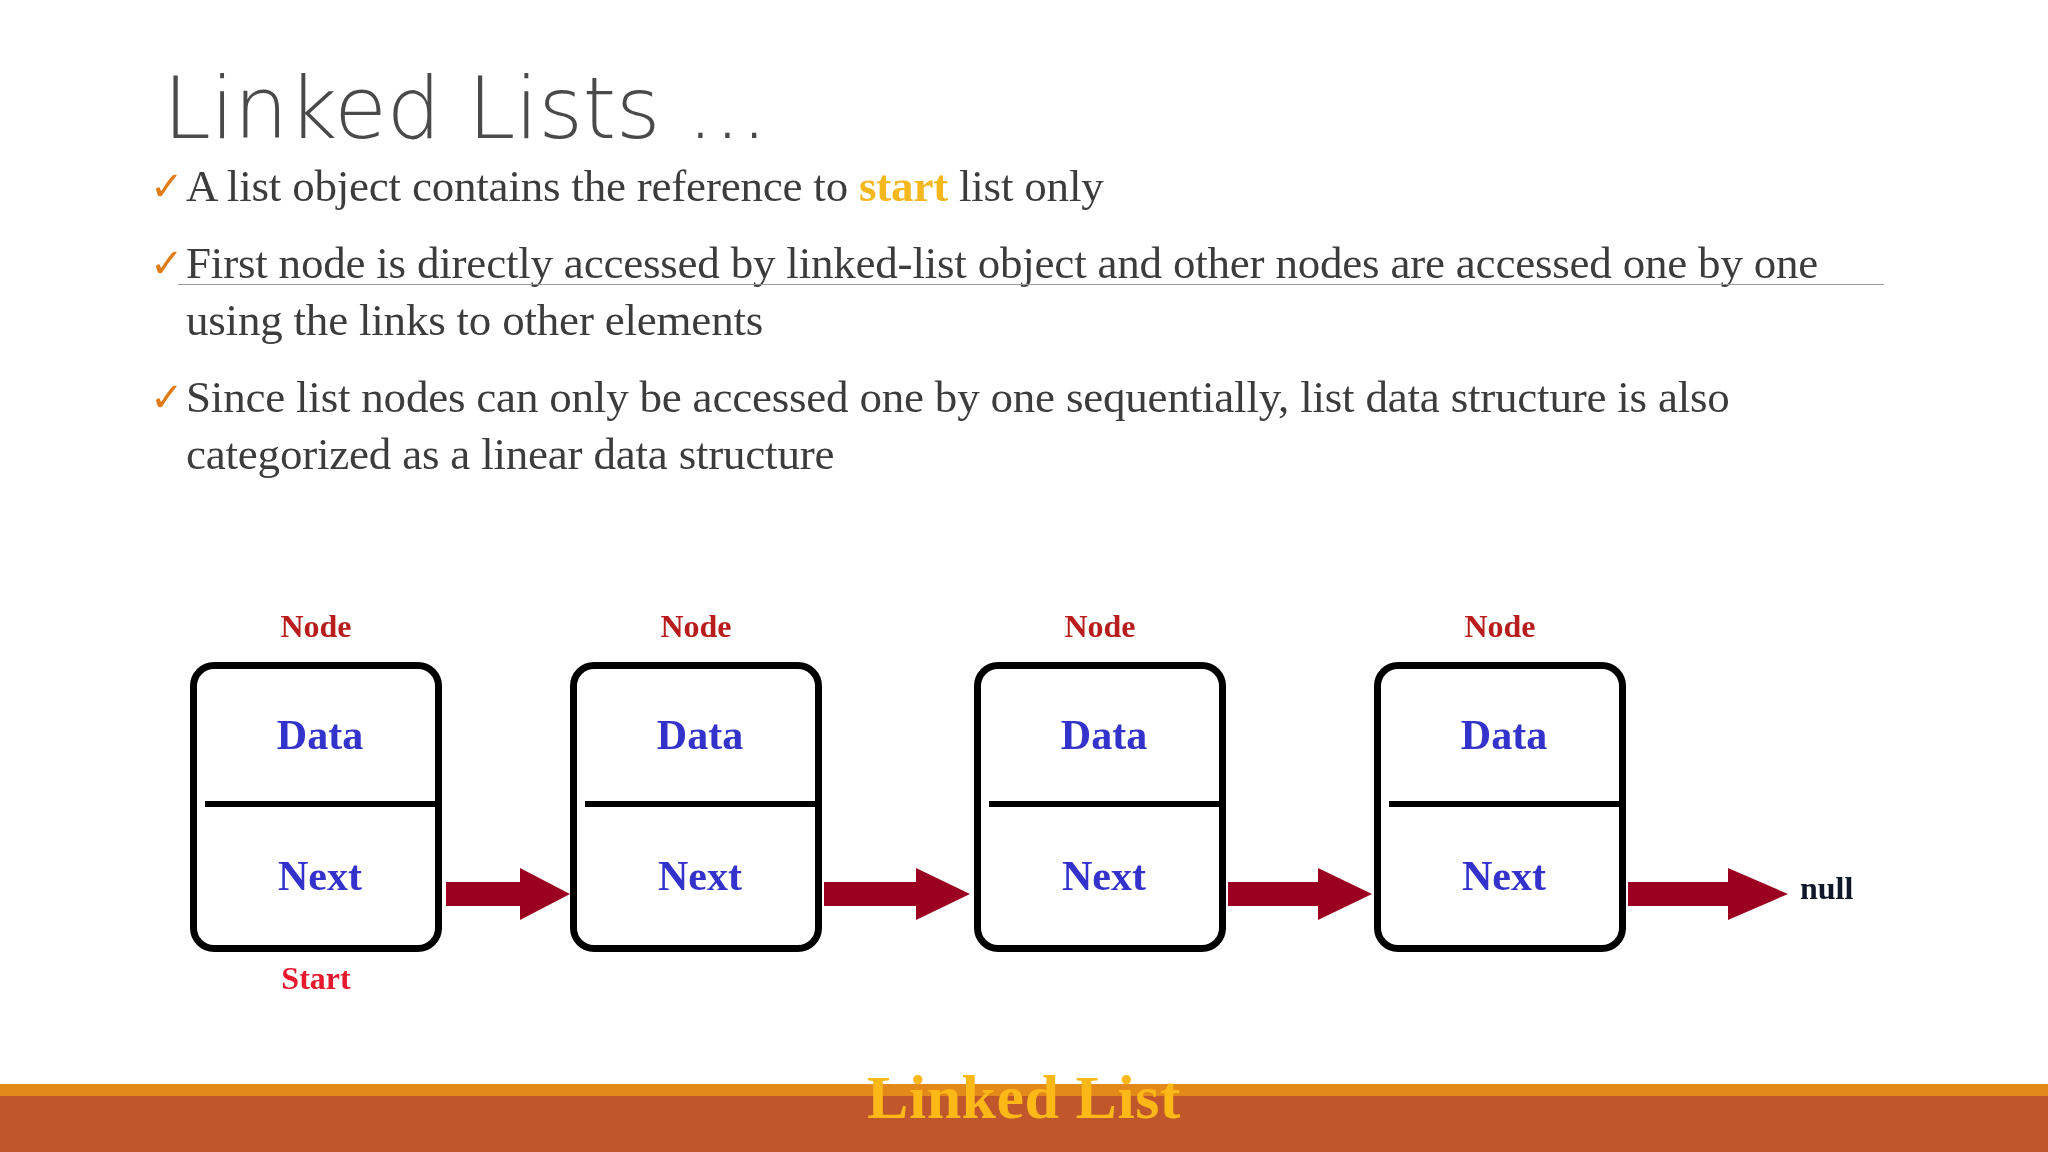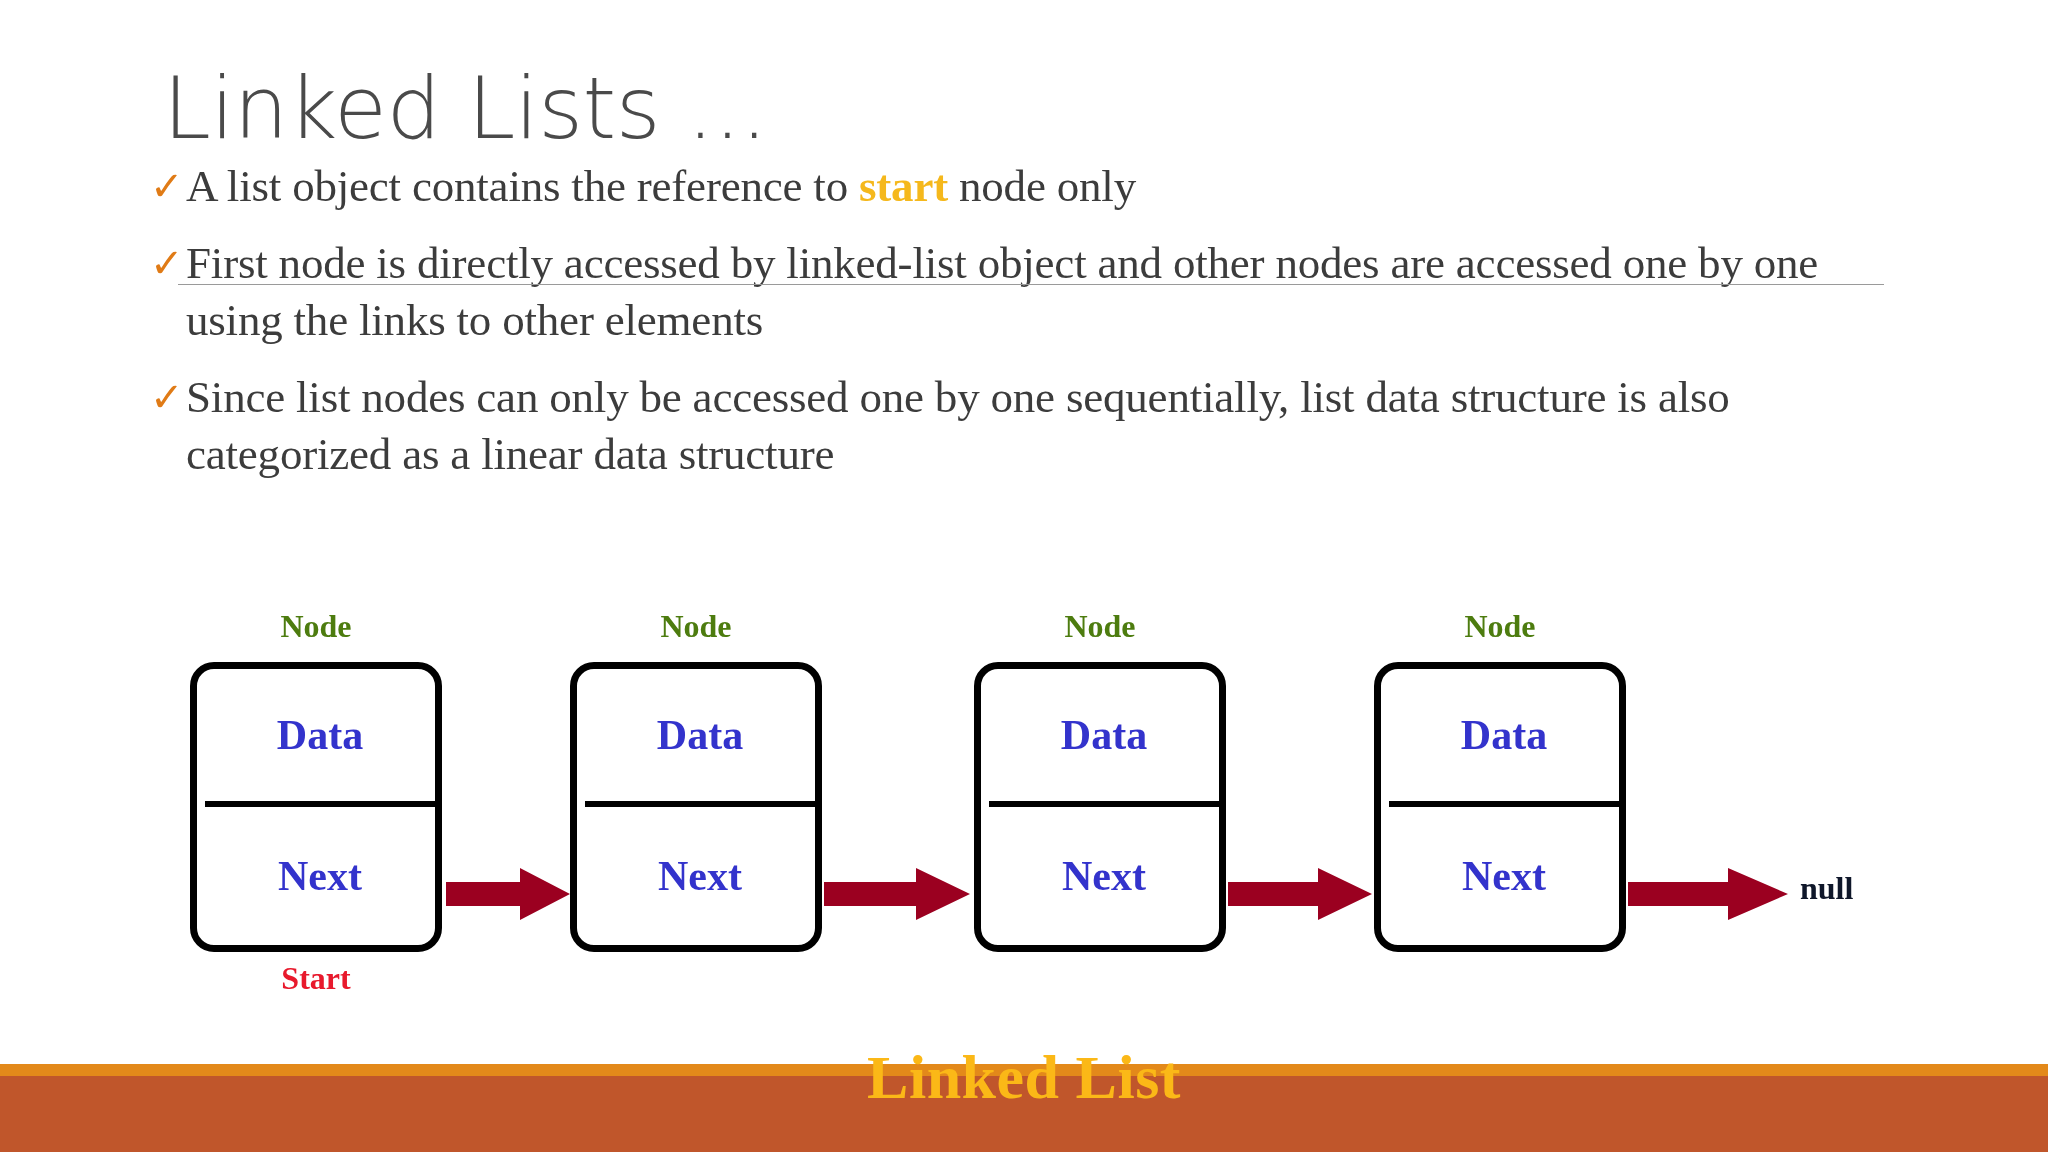--- a/index.html
+++ b/index.html
@@ -46,55 +46,55 @@
     border:7px solid #000000;border-radius:24px;background:#fff;
     box-sizing:border-box;
   }
   .node .cell{
     height:50%;box-sizing:border-box;display:flex;align-items:center;justify-content:center;
     font-family:"Liberation Serif",serif;font-weight:700;font-size:42px;color:#3333CC;margin-left:8px;
   }
   .node .cell.top{border-bottom:6px solid #000;}
   .node-label{
     position:absolute;top:8px;width:252px;text-align:center;
-    font-family:"Liberation Serif",serif;font-weight:700;font-size:32px;color:#4d7c0f;
+    font-family:"Liberation Serif",serif;font-weight:700;font-size:32px;color:#b91c1c;
   }
   .start-label{
     position:absolute;top:360px;width:252px;text-align:center;
     font-family:"Liberation Serif",serif;font-weight:700;font-size:32px;color:#E8192C;
   }
   .null-label{
     position:absolute;top:270px;
     font-family:"Liberation Serif",serif;font-weight:700;font-size:32px;color:#0f172a;
   }
   .arrow{position:absolute;top:262px;}
   .arrow svg{display:block;}
 
   
-  .banner{position:absolute;left:0;bottom:0;width:2048px;height:88px;}
+  .banner{position:absolute;left:0;bottom:0;width:2048px;height:68px;}
   .banner-strip{position:absolute;left:0;top:0;width:100%;height:12px;background:#E3891A;}
   .banner-body{position:absolute;left:0;top:12px;width:100%;height:80px;background:#C0562B;}
   .banner-text{
     position:absolute;left:0;top:-22px;width:100%;text-align:center;
     font-family:"Liberation Serif",serif;font-weight:700;font-size:62px;color:#FBB817;
     letter-spacing:0.5px;
   }
 </style>
 </head>
 <body>
 
 <div class="slide">
 
   <div class="title">Linked Lists ...</div>
 
   <div class="bullets">
 
     <div class="bullet">
       <span class="chk">✓</span>
-      <span class="btxt"><span>A list object contains the reference to </span><span class="start-kw">start</span><span> node only</span></span>
+      <span class="btxt"><span>A list object contains the reference to </span><span class="start-kw">start</span><span> list only</span></span>
     </div>
 
     <div class="bullet">
       <span class="chk">✓</span>
       <span class="btxt">First node is directly accessed by linked-list object and other nodes are accessed one by one using the links to other elements</span>
     </div>
 
     <div class="bullet">
       <span class="chk">✓</span>
       <span class="btxt">Since list nodes can only be accessed one by one sequentially, list data structure is also categorized as a linear data structure</span>

